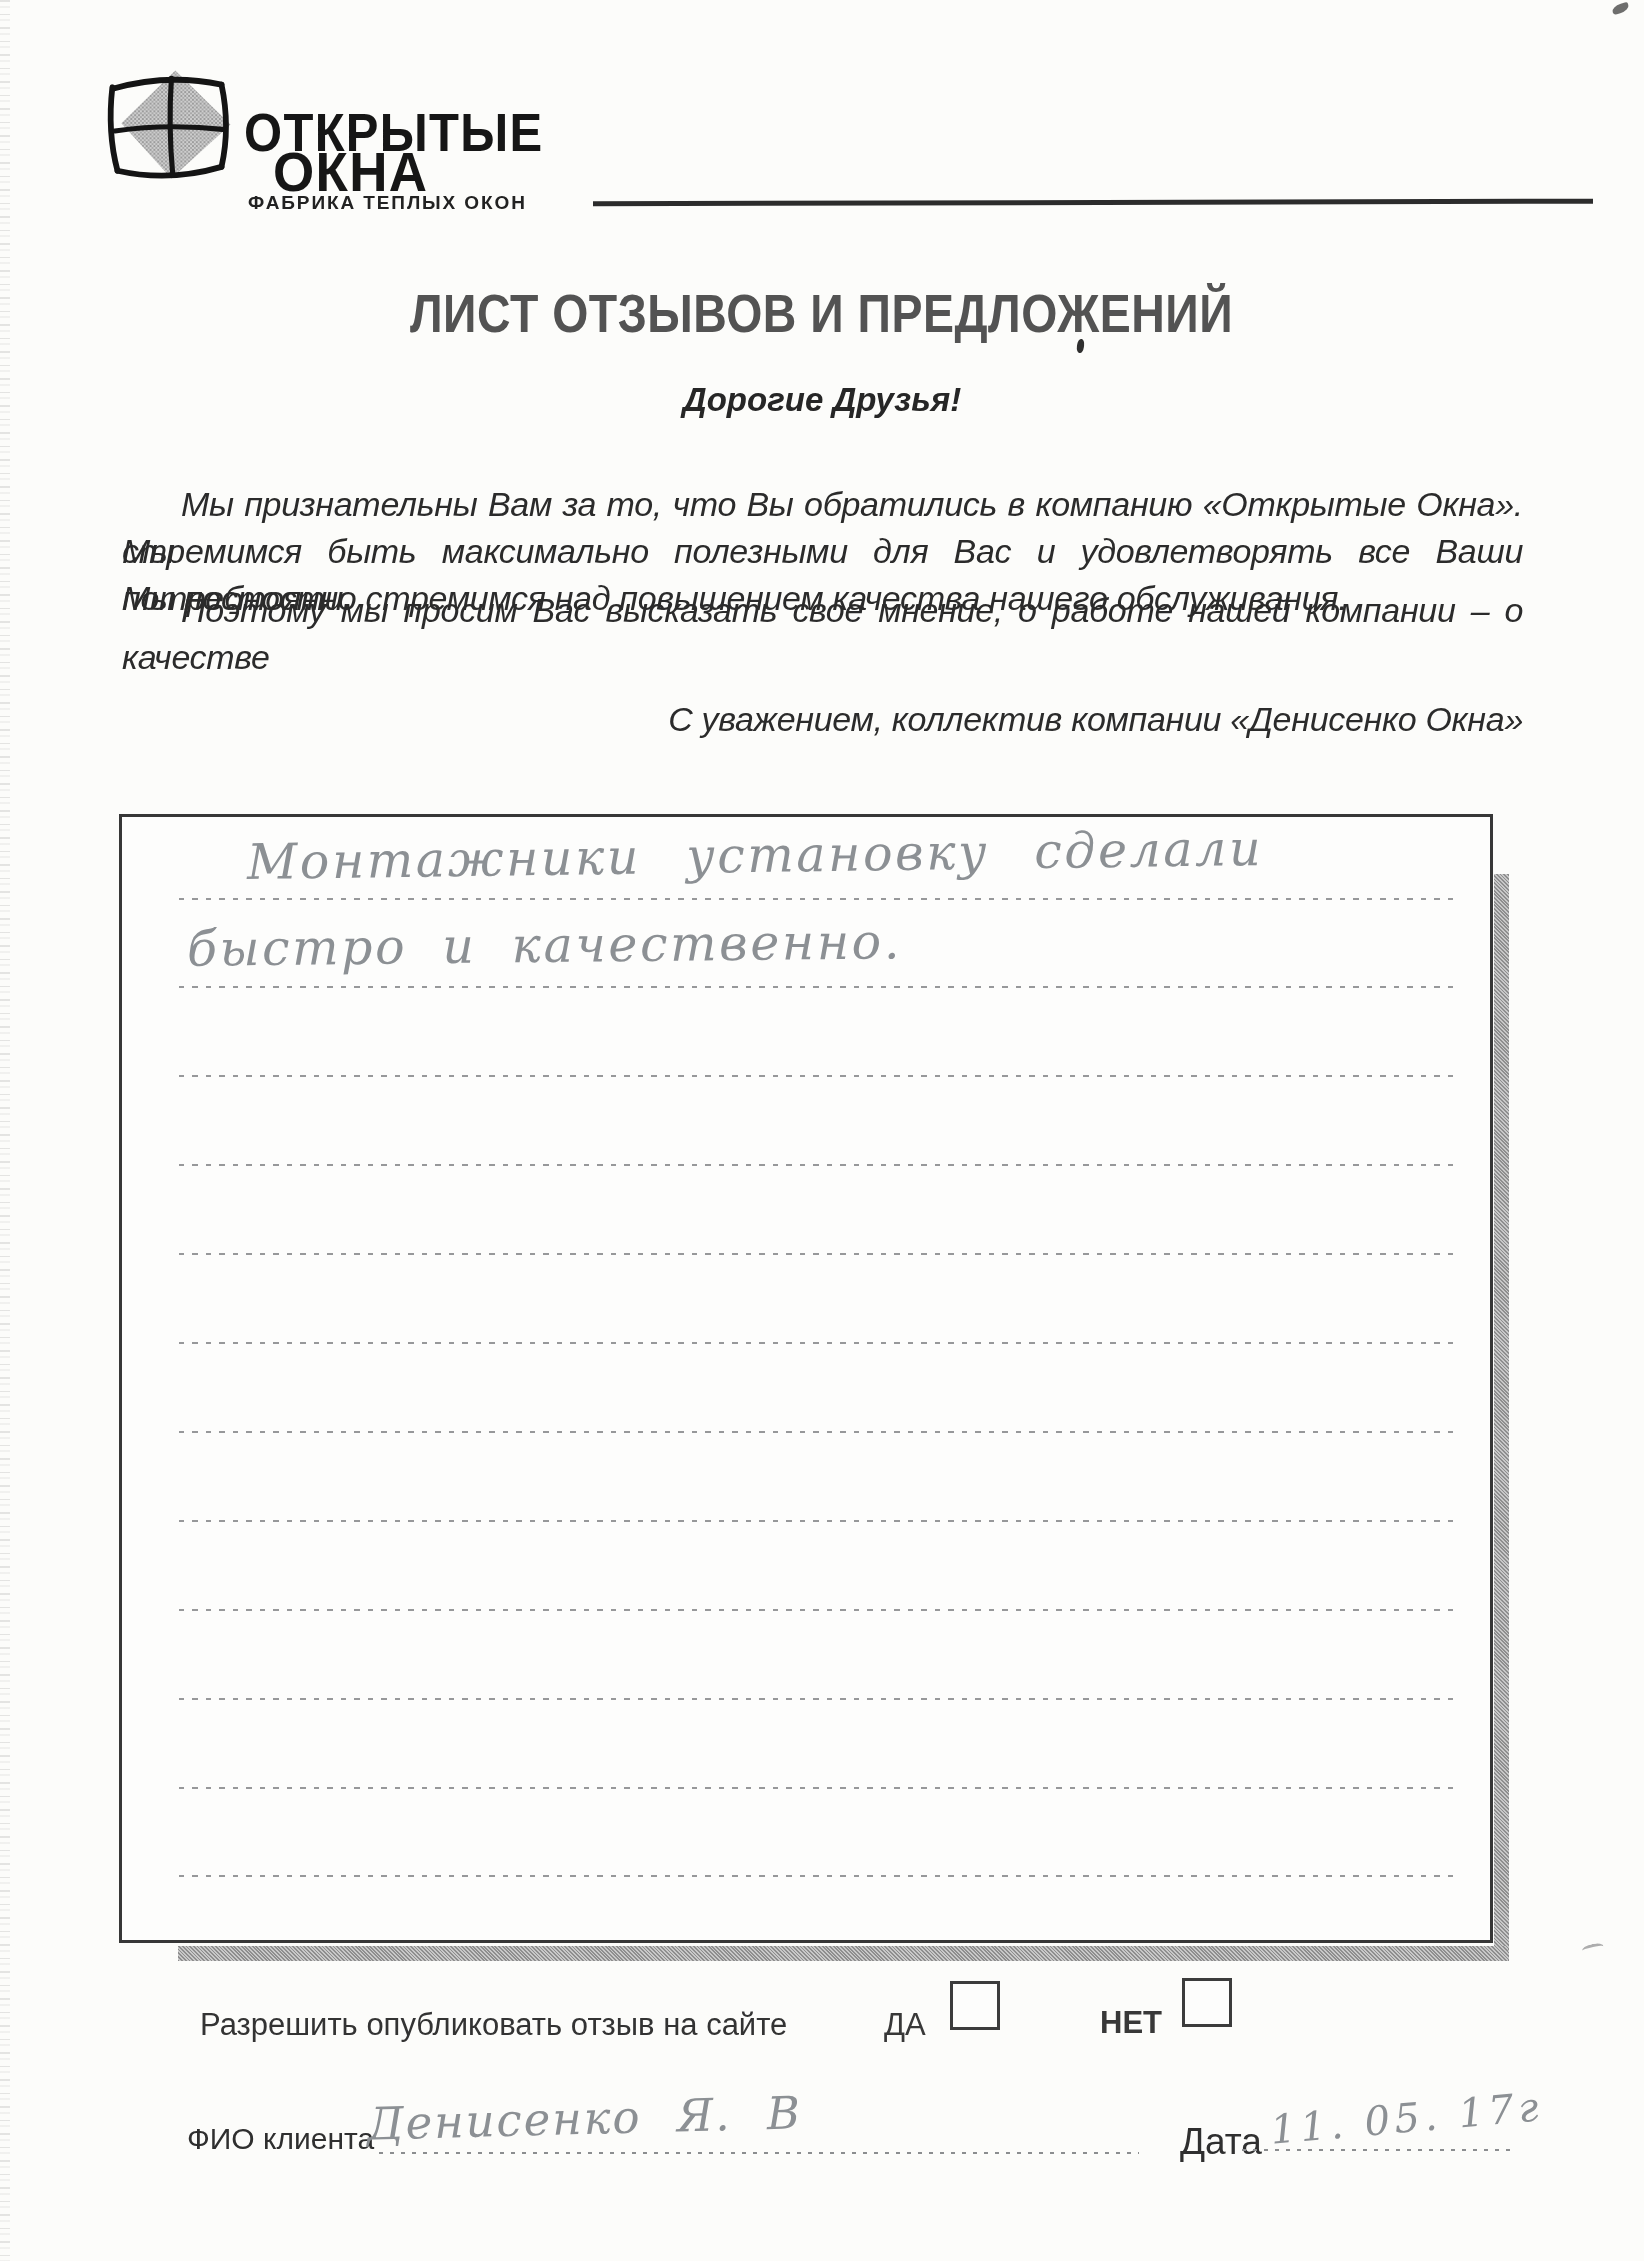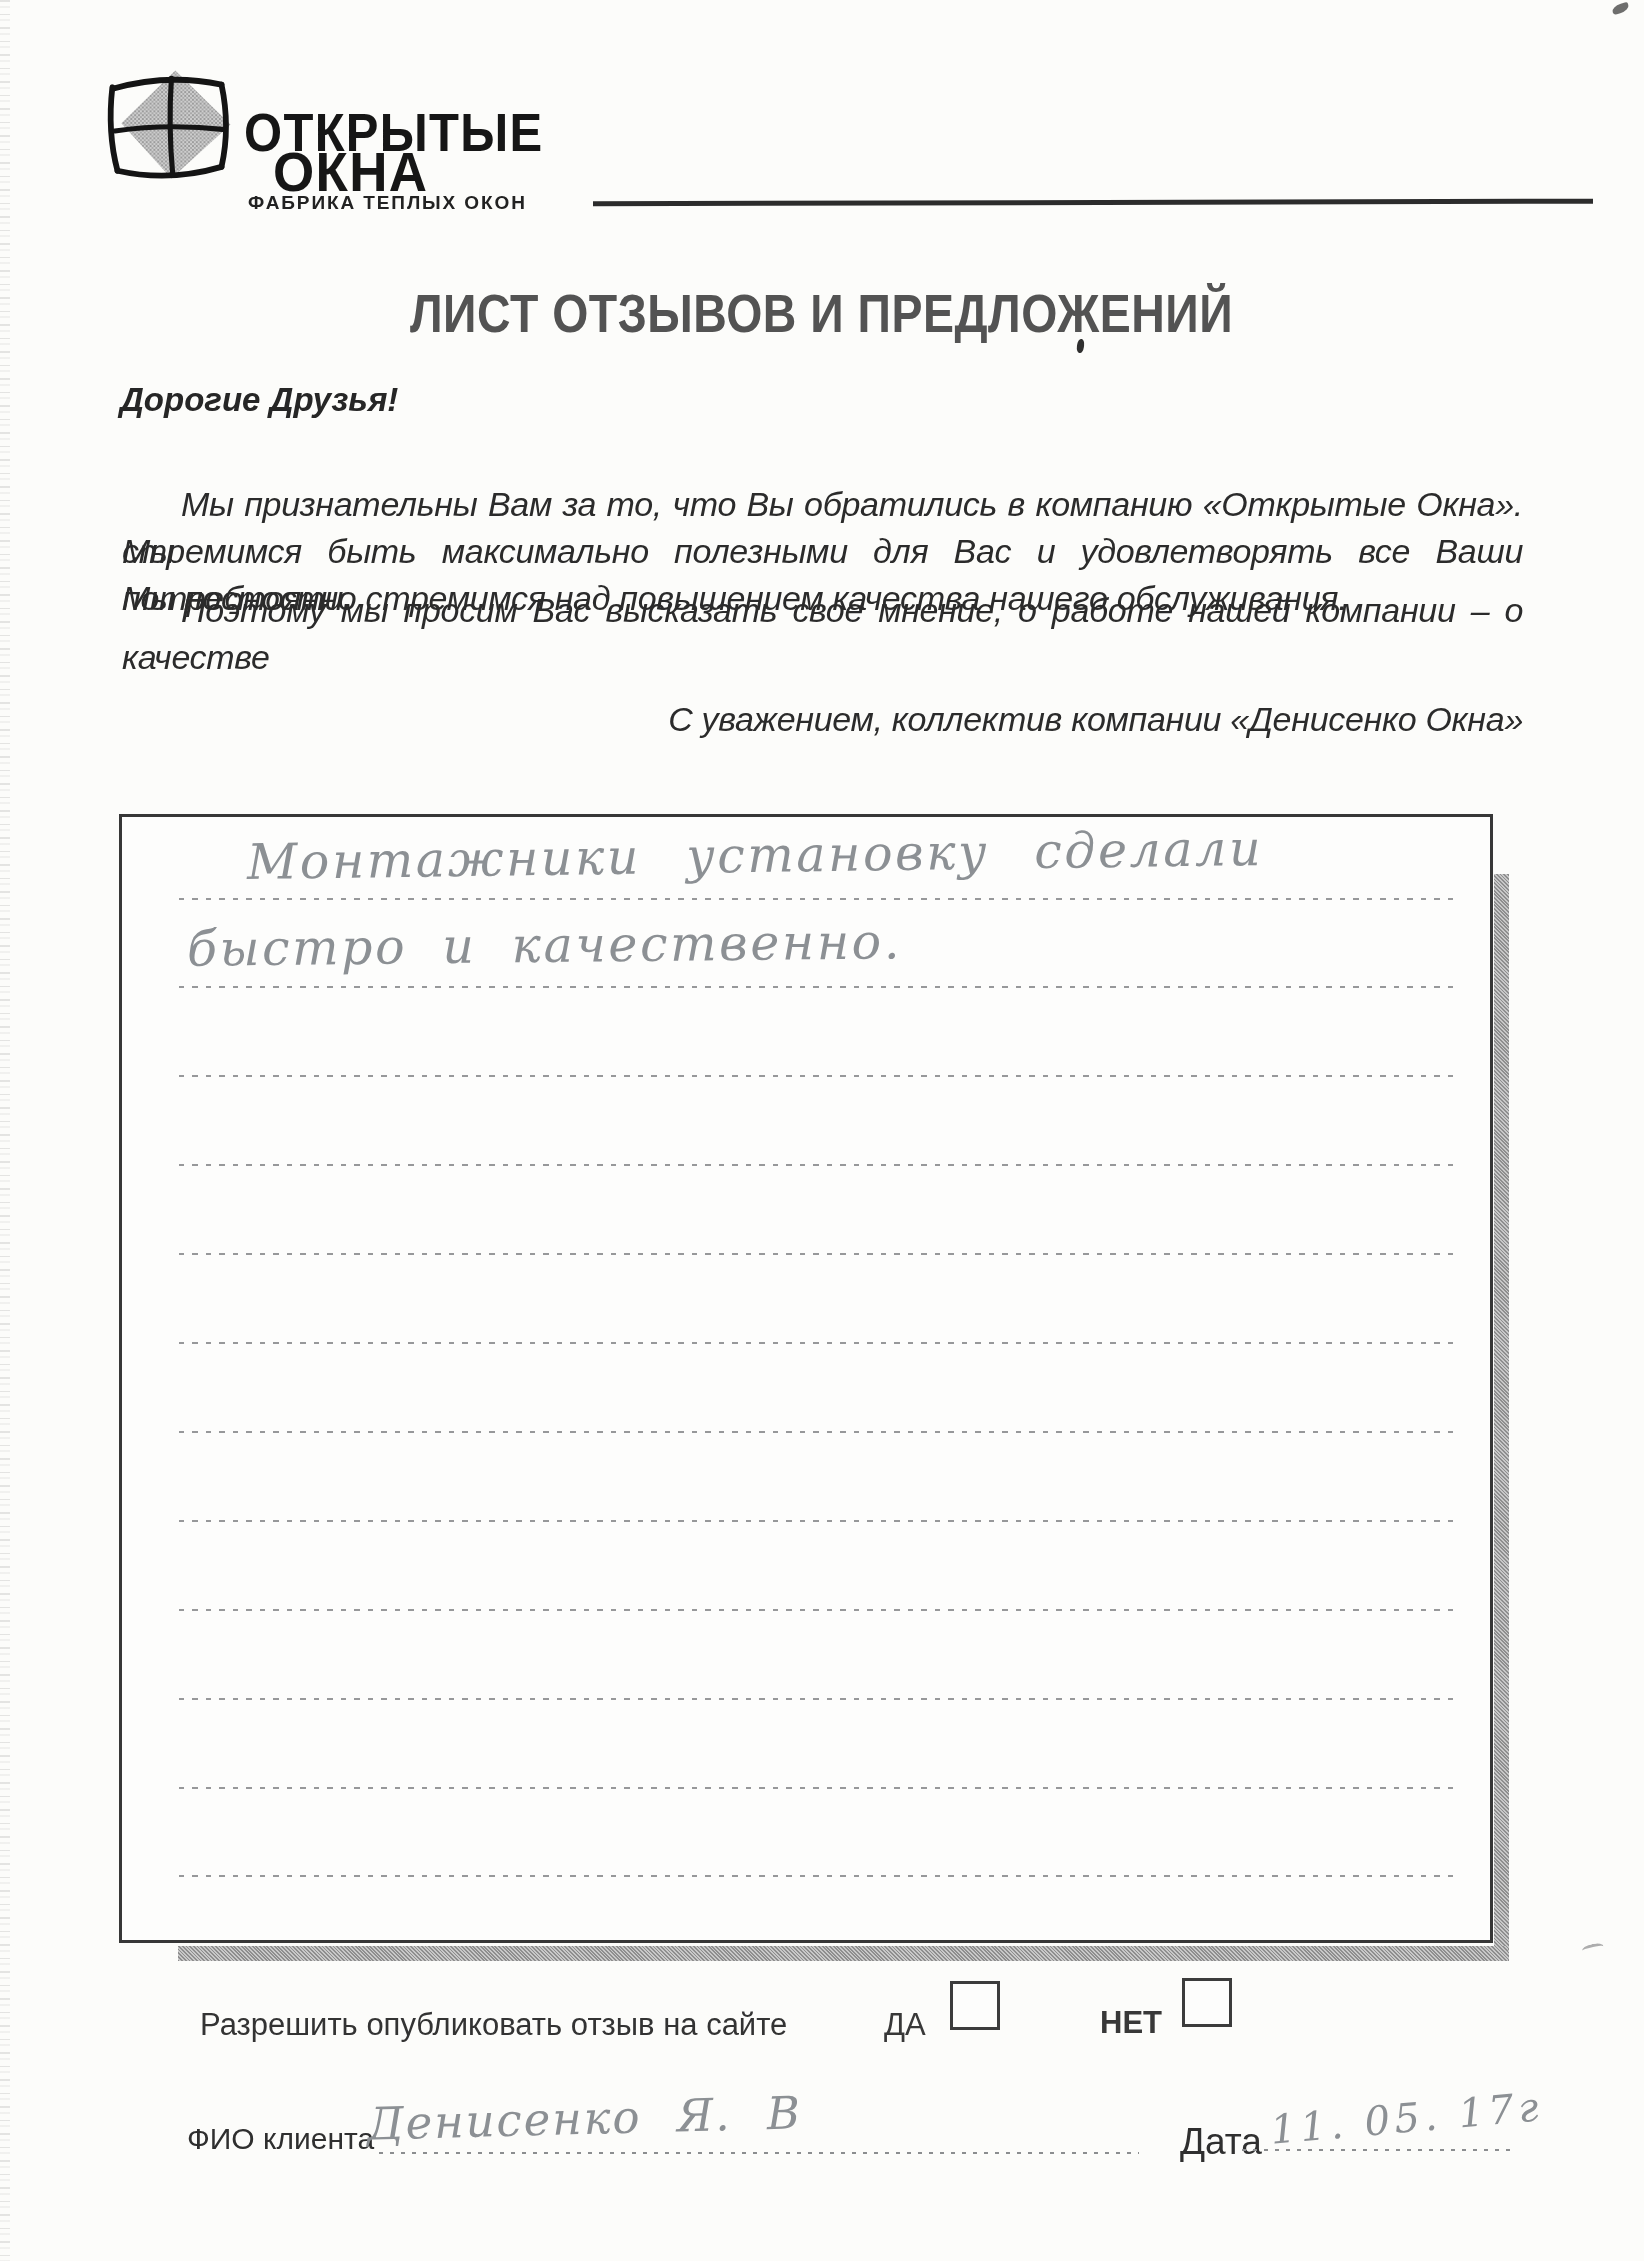--- a/index.html
+++ b/index.html
@@ -31,21 +31,21 @@
   .logo-name2{left:273px;top:140px;font-size:53px;font-weight:900;color:#161616;
     letter-spacing:1.3px;transform:scaleY(1.05);transform-origin:left top;white-space:nowrap;}
   .logo-tagline{left:248px;top:192px;font-size:19px;font-weight:700;color:#222;
     letter-spacing:1.9px;white-space:nowrap;}
   .header-rule{left:593px;top:200px;width:1000px;height:4.5px;background:#2c2c2c;transform:rotate(-0.15deg);}
 
   
   .doc-title{left:120px;top:282px;width:1404px;text-align:center;
     font-size:54px;font-weight:600;color:#535353;letter-spacing:0.6px;white-space:nowrap;}
   .doc-title .squeeze{display:inline-block;transform:scaleX(0.86);transform-origin:center;}
-  .greeting{left:120px;top:381px;width:1404px;
+  .greeting{left:120px;top:381px;width:1404px;text-align:center;
     font-size:33px;font-weight:700;font-style:italic;color:#262626;}
 
   
   .intro{left:122px;width:1401px;font-style:italic;font-size:34px;color:#2b2b2b;letter-spacing:-0.3px;}
   .p1{top:481px;} .p2{top:587px;}
   .jline{height:47px;line-height:47px;text-align:justify;text-align-last:justify;white-space:normal;}
   .jline.first{ text-indent:59px;}
   .jline.last{text-align-last:left;}
   .signoff{left:122px;top:700px;width:1401px;text-align:right;
     font-style:italic;font-size:34px;color:#2b2b2b;letter-spacing:-0.3px;}

